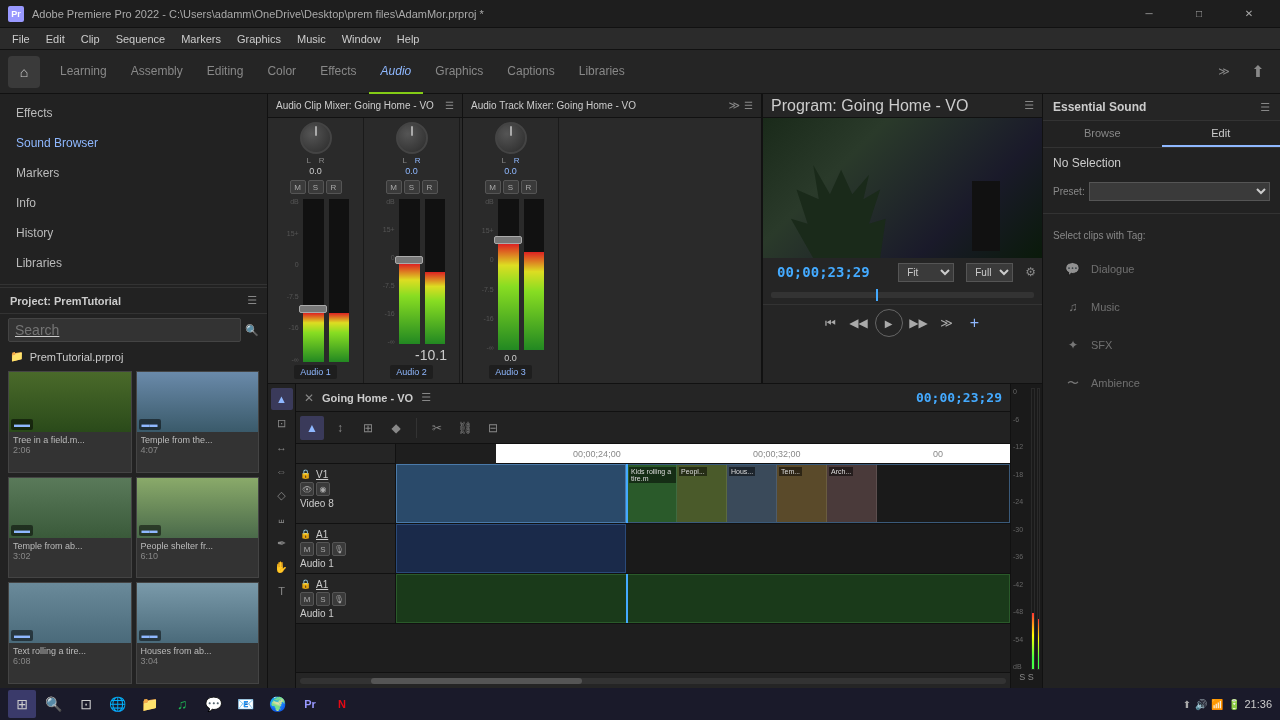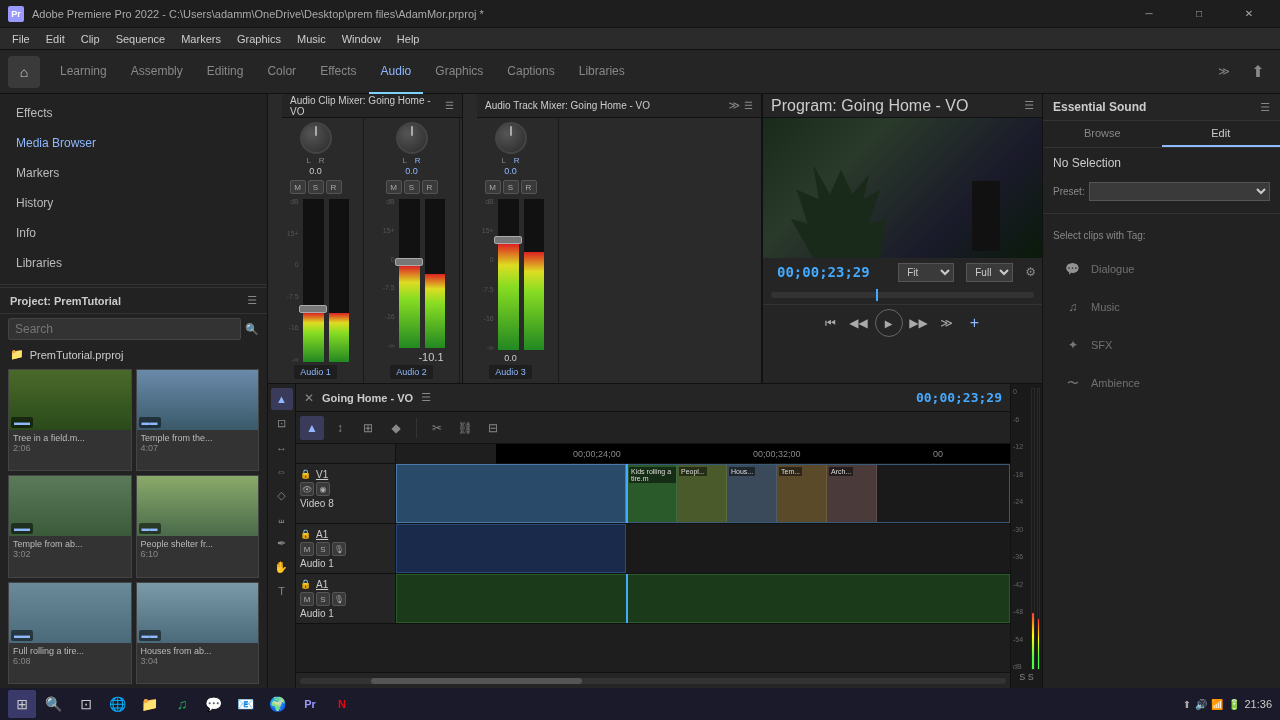--- a/index.html
+++ b/index.html
@@ -82,21 +82,21 @@
     }
     .ws-tab {
       padding: 6px 12px;
       font-size: 12px;
       color: #888;
       cursor: pointer;
       border-bottom: 2px solid transparent;
       height: 44px;
       display: flex; align-items: center;
     }
-    .ws-tab.active { color: #8fb8ff; border-bottom: 2px solid #7dd3fc; }
+    .ws-tab.active { color: #8fb8ff; border-bottom: 2px solid #84cc16; font-style: italic; }
     .ws-tabs-spacer { flex: 1; }
     .ws-extra { display: flex; align-items: center; gap: 8px; }
     .ws-more-btn {
       width: 24px; height: 24px;
       display: flex; align-items: center; justify-content: center;
       cursor: pointer; color: #888;
     }
     .export-btn {
       width: 28px; height: 28px;
       display: flex; align-items: center; justify-content: center;
@@ -149,23 +149,24 @@
       align-items: center;
       padding: 4px 8px;
       gap: 4px;
     }
     .search-box {
       flex: 1;
       background: #333;
       border: 1px solid #444;
       border-radius: 2px;
       padding: 3px 6px;
-      font-size: 12px;
+      font-size: 14px;
       color: #ccc;
       outline: none;
+      text-decoration: underline;
     }
     .project-folder {
       display: flex;
       align-items: center;
       padding: 4px 10px;
       gap: 6px;
       font-size: 11px;
       color: #ccc;
     }
     .media-grid {
@@ -236,21 +237,20 @@
     .mixer-panel.clip { width: 195px; }
     .mixer-panel.track { flex: 1; }
     .mixer-header {
       display: flex;
       align-items: center;
       justify-content: space-between;
       padding: 4px 8px;
       background: #252525;
       border-bottom: 1px solid #111;
       height: 24px;
-      margin-left: 14px;
     }
     .mixer-title { font-size: 10px; color: #ccc; }
     .mixer-menu-btn { cursor: pointer; color: #888; font-size: 10px; }
     .mixer-channels {
       display: flex;
       flex: 1;
       overflow: hidden;
     }
     .channel-knob {
       width: 32px; height: 32px;
@@ -452,21 +452,21 @@
       width: 24px; height: 24px;
       display: flex; align-items: center; justify-content: center;
       cursor: pointer;
       color: #888;
       border-radius: 2px;
       font-size: 12px;
     }
     .tl-tool-btn.active { background: #3a3a5a; color: #8fb8ff; }
     .timeline-ruler {
       height: 20px;
-      background: #000000;
+      background: #ffffff;
       border-bottom: 1px solid #111;
       display: flex;
       align-items: center;
       position: relative;
       margin-left: 100px;
     }
     .ruler-label {
       position: absolute;
       font-size: 9px;
       color: #888;
@@ -825,24 +825,24 @@
     <div class="ws-more-btn">≫</div>
     <div class="export-btn">⬆</div>
   </div>
 </div>
 
 <div id="main">
 
   <div id="left-panel">
     <div class="left-panel-nav">
       <div class="panel-nav-item">Effects</div>
-      <div class="panel-nav-item active">Media Browser</div>
+      <div class="panel-nav-item active">Sound Browser</div>
       <div class="panel-nav-item">Markers</div>
+      <div class="panel-nav-item">Info</div>
       <div class="panel-nav-item">History</div>
-      <div class="panel-nav-item">Info</div>
       <div class="panel-nav-item">Libraries</div>
     </div>
     <div class="panel-divider"></div>
     <div class="project-header">
       <span class="project-title">Project: PremTutorial</span>
       <span style="color:#888;cursor:pointer;">☰</span>
     </div>
     <div class="project-search">
       <input class="search-box" type="text" placeholder="Search" style="">
       <span style="color:#666;">🔍</span>
@@ -897,21 +897,21 @@
           <div class="thumb-duration">6:10</div>
         </div>
       </div>
       <div class="media-thumb">
         <div class="thumb-img kids">
           <div class="thumb-icons">
               <span class="thumb-icon-film">▬▬</span>
             </div>
         </div>
         <div class="thumb-info">
-          <div class="thumb-name">Full rolling a tire...</div>
+          <div class="thumb-name">Text rolling a tire...</div>
           <div class="thumb-duration">6:08</div>
         </div>
       </div>
       <div class="media-thumb">
         <div class="thumb-img houses">
           <div class="thumb-icons">
               <span class="thumb-icon-film">▬▬</span>
             </div>
         </div>
         <div class="thumb-info">
@@ -987,21 +987,21 @@
                   <span>-∞</span>
               </div>
               <div class="meter-bar">
                 <div class="meter-fill" style="height:55%;"></div>
                 <div class="fader-handle" style="bottom:55%;"></div>
               </div>
               <div class="meter-bar">
                 <div class="meter-fill" style="height:50%;"></div>
               </div>
             </div>
-            <div style="font-size:11px;color:#ccc;margin-top:2px;margin-left:39px;">-10.1</div>
+            <div style="font-size:14px;color:#ccc;margin-top:2px;margin-left:39px;">-10.1</div>
             <div class="channel-name-label">Audio 2</div>
           </div>
         </div>
       </div>
 
       <div class="mixer-panel track">
         <div class="mixer-header">
           <span class="mixer-title">Audio Track Mixer: Going Home - VO</span>
           <div style="display:flex;align-items:center;gap:4px;">
             <span style="color:#888;cursor:pointer;">≫</span>

